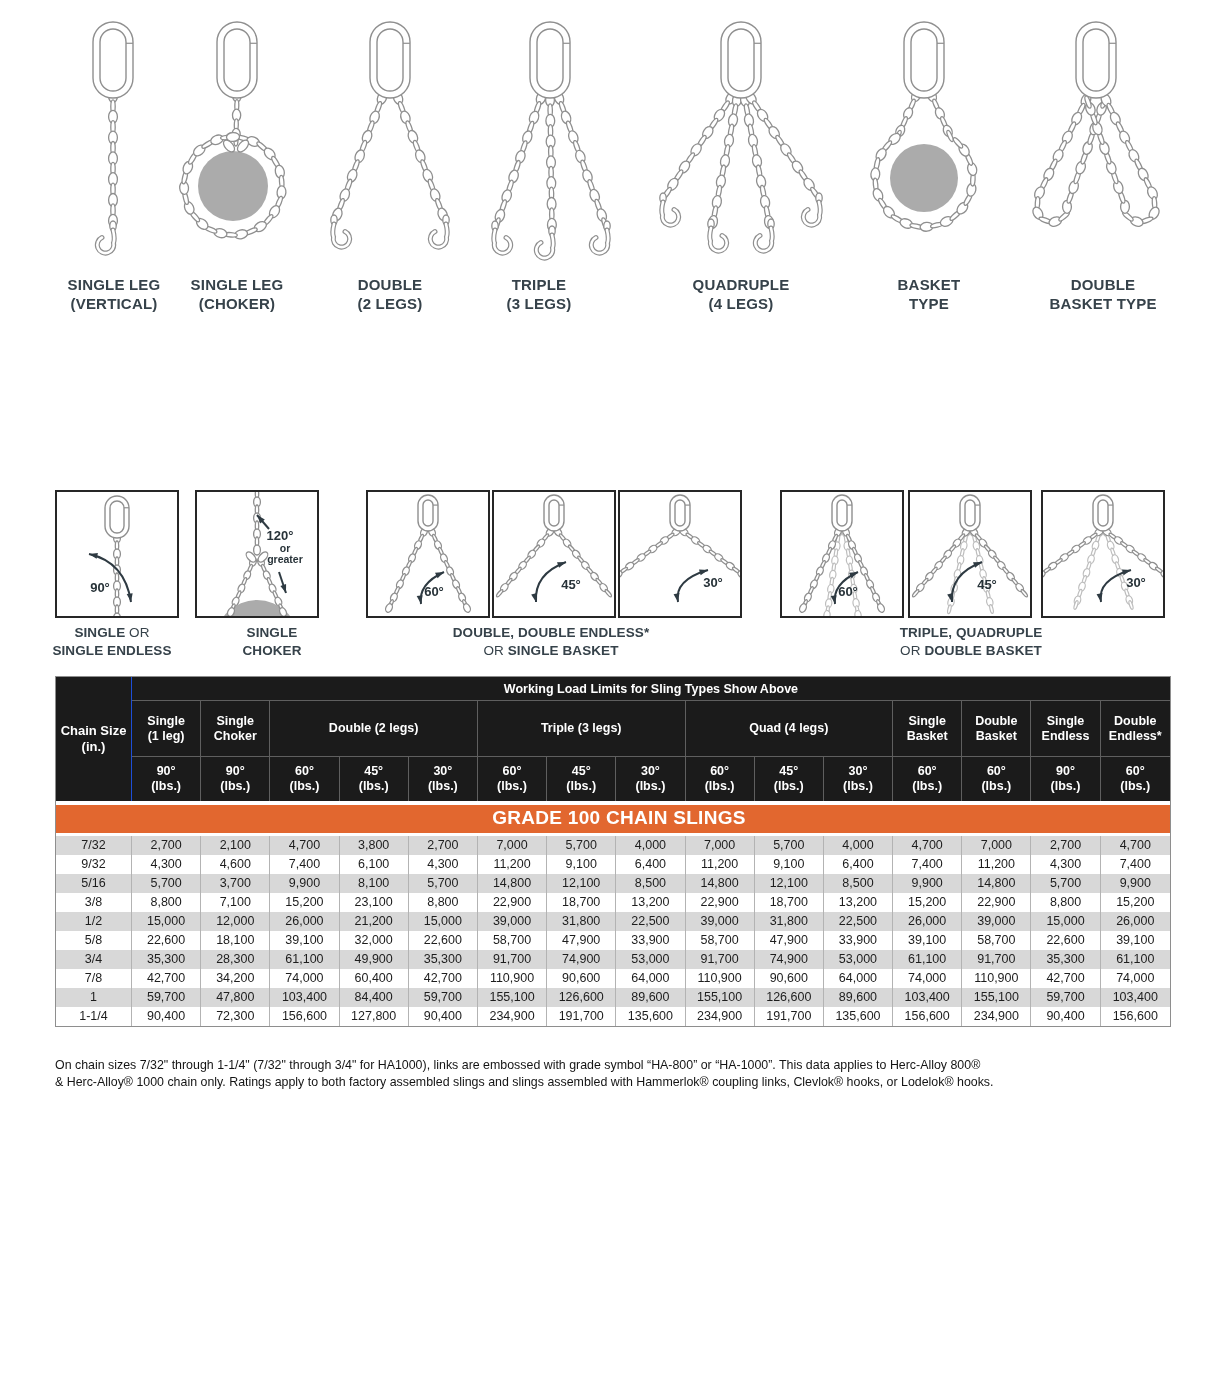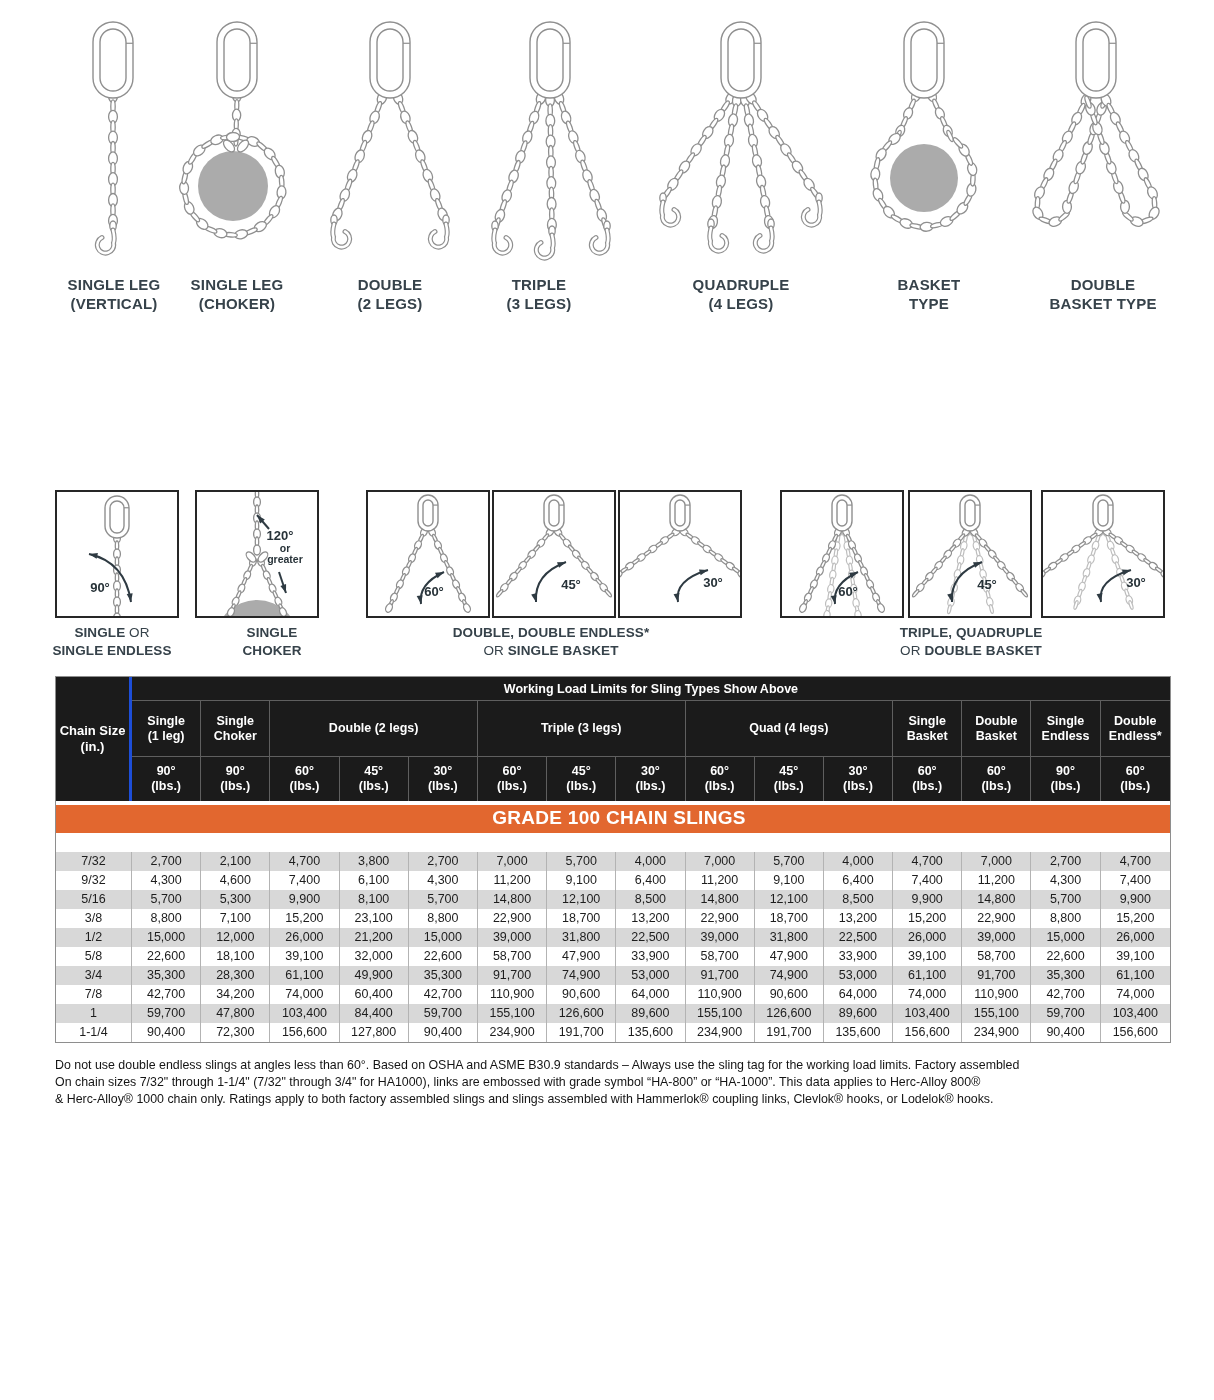--- a/index.html
+++ b/index.html
@@ -28,22 +28,22 @@
   .tblwrap{position:absolute;left:55px;top:676px;width:1114px;}
   table.wll{border-collapse:separate;border-spacing:0;table-layout:fixed;width:1114px;
     border:1px solid #8e8e8e;}
   table.wll th,table.wll td{box-sizing:border-box;}
   thead th{background:var(--black);color:#fff;font-weight:bold;text-align:center;
     border-right:1px solid #5f5f5f;border-bottom:1px solid #5f5f5f;padding:0;}
   thead tr th:last-child{border-right:none;}
   .t-title th{height:24px;font-size:12.5px;}
   .t-group th{height:56px;font-size:12.5px;line-height:1.15;}
   .t-sub th{height:44px;font-size:12.5px;line-height:1.2;border-bottom:none;}
-  th.size-th{font-size:13px;line-height:1.2;border-right:3px solid #1d4ed8;border-bottom:none;}
-  .band-row td{background:#fff;padding:4px 0 19px 0;}
+  th.size-th{font-size:13px;line-height:1.2;border-right:1px solid #1d4ed8;border-bottom:none;}
+  .band-row td{background:#fff;padding:4px 0 3px 0;}
   .band{background:var(--orange);color:#fff;font-weight:bold;font-size:19px;
     padding:2px 0 4px 12px;letter-spacing:.3px;}
   tbody td{font-size:12.5px;color:#1d1d1d;text-align:center;padding:2px 0 3px 0;
     border-right:1px solid #b3b3b3;}
   tbody tr td:last-child{border-right:none;}
   tbody tr.g td{background:var(--stripe);}
   tbody tr.w td{background:#fff;}
 
   
   .footnotes{position:absolute;left:55px;top:1057px;width:1125px;color:#141414;
@@ -905,21 +905,21 @@
             <td>9,100</td>
             <td>6,400</td>
             <td>7,400</td>
             <td>11,200</td>
             <td>4,300</td>
             <td>7,400</td>
           </tr>
           <tr class="g">
             <td>5/16</td>
             <td>5,700</td>
-            <td>5,300</td>
+            <td>3,700</td>
             <td>9,900</td>
             <td>8,100</td>
             <td>5,700</td>
             <td>14,800</td>
             <td>12,100</td>
             <td>8,500</td>
             <td>14,800</td>
             <td>12,100</td>
             <td>8,500</td>
             <td>9,900</td>
@@ -1051,17 +1051,16 @@
             <td>156,600</td>
             <td>234,900</td>
             <td>90,400</td>
             <td>156,600</td>
           </tr>
         </tbody>
       </table>
   </div>
 
   <div class="footnotes">
-    <div>Do not use double endless slings at angles less than 60°. Based on OSHA and ASME B30.9 standards – Always use the sling tag for the working load limits. Factory assembled</div>
     <div>On chain sizes 7/32" through 1-1/4" (7/32" through 3/4" for HA1000), links are embossed with grade symbol “HA-800” or “HA-1000”. This data applies to Herc-Alloy 800®</div>
     <div>&amp; Herc-Alloy® 1000 chain only. Ratings apply to both factory assembled slings and slings assembled with Hammerlok® coupling links, Clevlok® hooks, or Lodelok® hooks.</div>
   </div>
 </div>
 
 </body></html>

